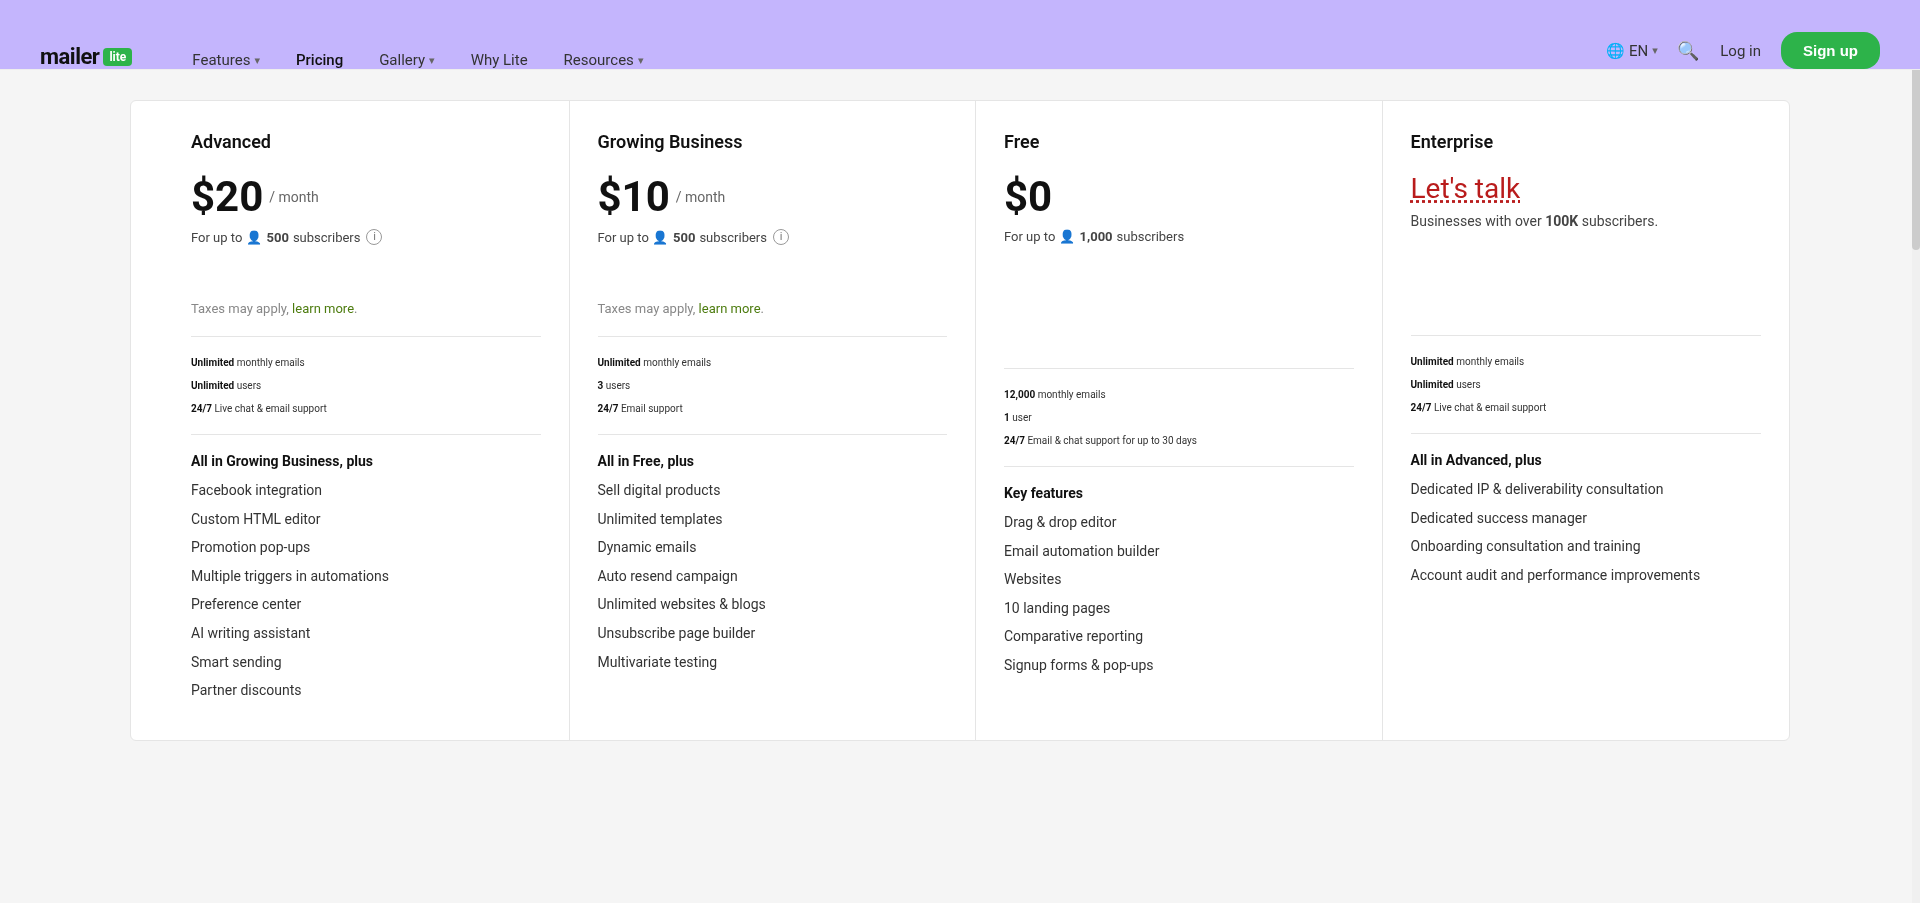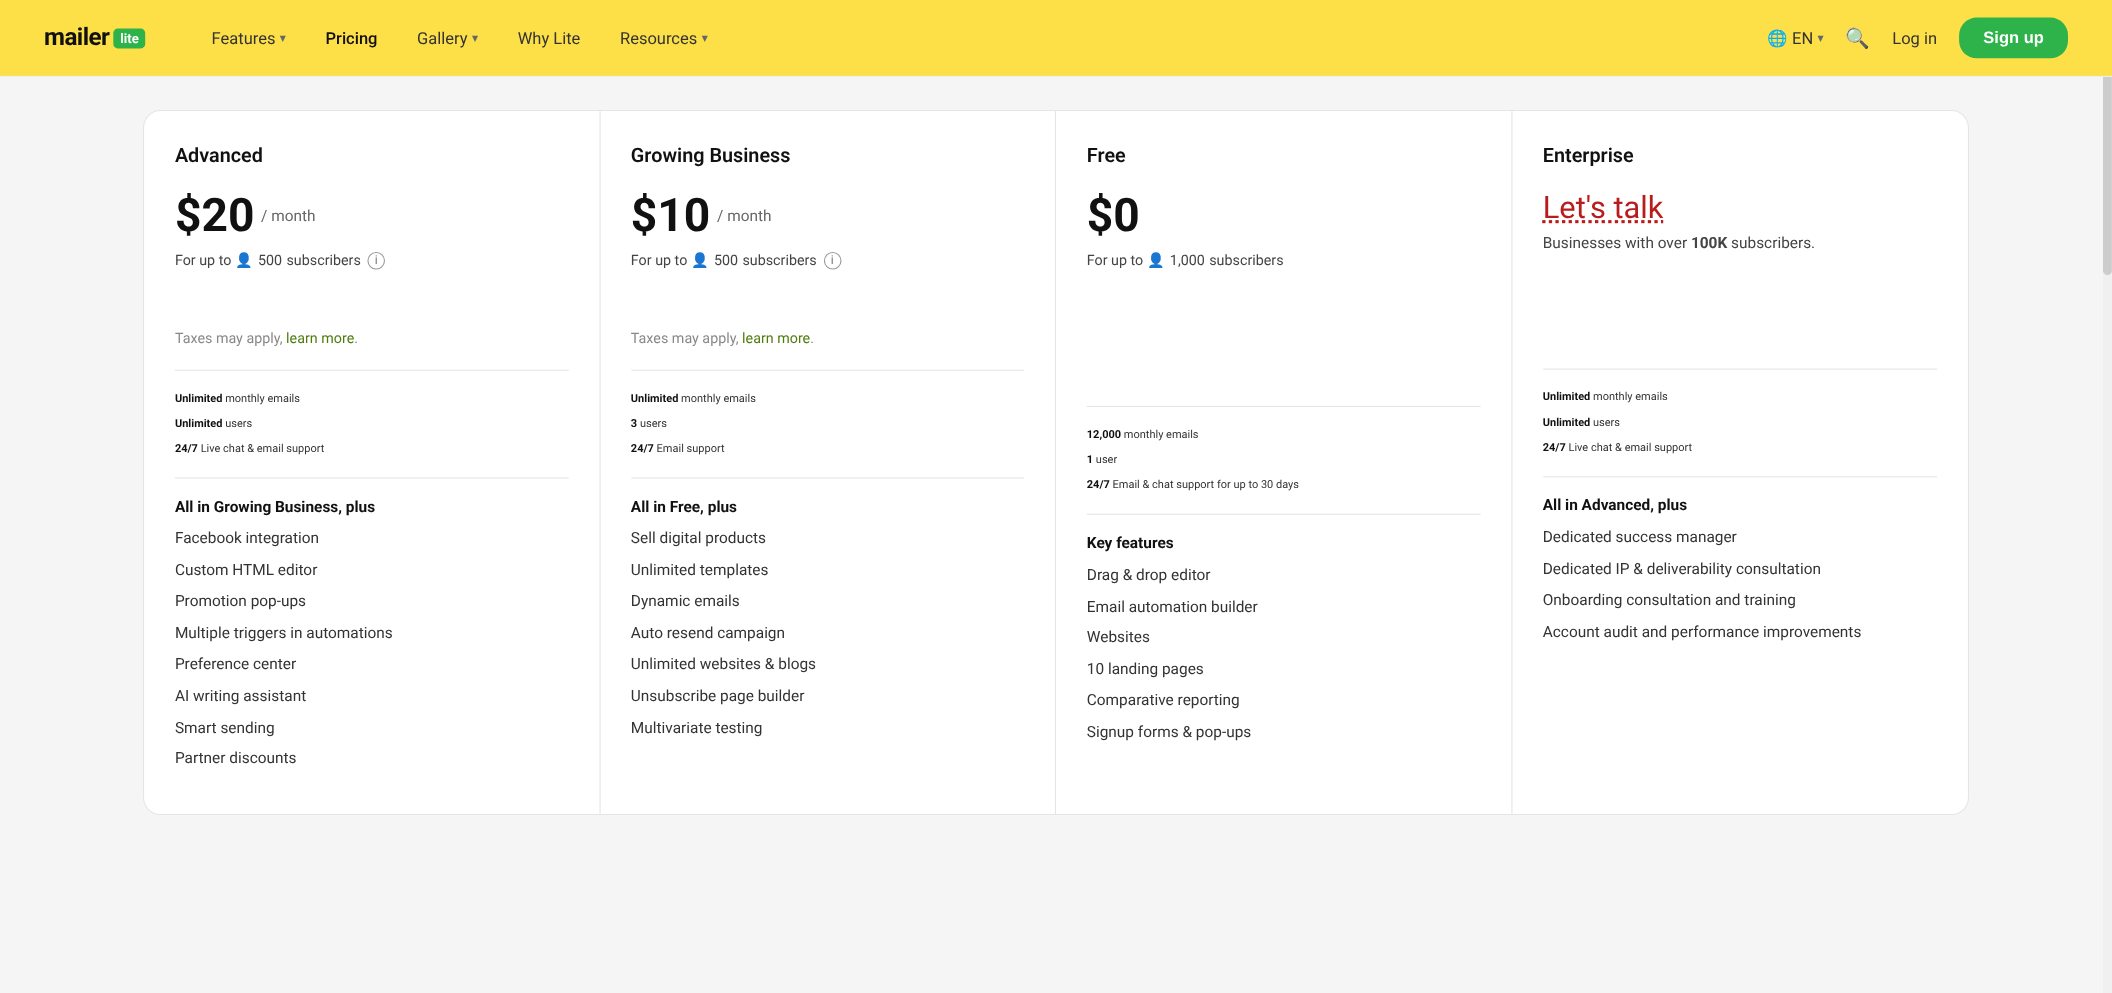--- a/index.html
+++ b/index.html
@@ -1,48 +1,48 @@
 <!DOCTYPE html>
 <html><head>
   <meta charset="utf-8">
   <style>
     * { box-sizing: border-box; margin: 0; padding: 0; }
     body { font-family: -apple-system, BlinkMacSystemFont, 'Segoe UI', Roboto, sans-serif; background: #f5f5f5; color: #222; font-size: 15px; }
 
     
-    .nav { display: flex; align-items: center; background: #fde047; padding: 0 40px; height: 70px; border-bottom: 1px solid #eee; position: sticky; top: 0; z-index: 100; }
+    .nav { display: flex; align-items: flex-end; background: #c4b5fd; padding: 0 40px; height: 70px; border-bottom: 1px solid #eee; position: sticky; top: 0; z-index: 100; }
     .logo { display: flex; align-items: center; gap: 4px; margin-right: 60px; text-decoration: none; }
     .logo-text { font-size: 22px; font-weight: 700; color: #111; letter-spacing: -0.5px; }
     .logo-badge { background: #2db34a; color: #fff; font-size: 12px; font-weight: 700; padding: 2px 6px; border-radius: 4px; }
     .nav-links { display: flex; align-items: center; gap: 36px; flex: 1; }
     .nav-link { color: #333; text-decoration: none; font-size: 15px; display: flex; align-items: center; gap: 4px; cursor: pointer; }
     .nav-link-active { color: #111; font-weight: 500; }
     .chevron { font-size: 11px; color: #666; }
     .nav-right { display: flex; align-items: center; gap: 20px; margin-left: auto; }
     .lang-btn { display: flex; align-items: center; gap: 4px; color: #333; cursor: pointer; font-size: 15px; }
     .search-icon { cursor: pointer; color: #333; font-size: 18px; }
     .login-link { color: #333; text-decoration: none; font-size: 15px; cursor: pointer; }
     .signup-btn { background: #2db34a; color: #fff; border: none; padding: 10px 22px; border-radius: 16px; font-size: 15px; font-weight: 600; cursor: pointer; }
 
     
     .content { padding: 30px 130px; }
-    .plans-grid { display: grid; grid-template-columns: repeat(4, 1fr); gap: 0; background: #fff; border: 1px solid #e5e5e5; border-radius: 16px; overflow: hidden; }
+    .plans-grid { display: grid; grid-template-columns: repeat(4, 1fr); gap: 0; background: #fff; border: 1px solid #e5e5e5; border-radius: 6px; overflow: hidden; padding-left: 32px; }
     .plan-col { padding: 30px 28px; border-right: 1px solid #e5e5e5; position: relative; }
     .plan-col:last-child { border-right: none; }
 
     .plan-name { font-size: 18px; font-weight: 600; color: #111; margin-bottom: 20px; }
 
     .price-row { display: flex; align-items: center; gap: 6px; margin-bottom: 8px; }
     .price-amount { font-size: 42px; font-weight: 700; color: #111; }
     .price-period { font-size: 14px; color: #666; }
 
     .price-lets-talk { font-size: 28px; font-weight: 400; color: #b91c1c; text-decoration: underline; text-decoration-style: dotted; margin-bottom: 8px; }
 
     .subscribers-row { font-size: 13px; color: #444; margin-bottom: 6px; display: flex; align-items: center; gap: 4px; }
-    .subscribers-row strong { font-weight: 400; }
+    .subscribers-row strong { font-weight: 700; }
     .info-icon { display: inline-block; width: 16px; height: 16px; border: 1px solid #999; border-radius: 50%; text-align: center; line-height: 14px; font-size: 11px; color: #777; cursor: pointer; margin-left: 2px; }
 
     .enterprise-desc { font-size: 14px; color: #444; margin-bottom: 20px; }
     .enterprise-desc strong { font-weight: 700; }
 
     .taxes-note { font-size: 13px; color: #888; margin-bottom: 20px; }
     .taxes-note a { color: #4d7c0f; text-decoration: none; }
 
     .divider { border: none; border-top: 1px solid #e5e5e5; margin: 18px 0; }
 
@@ -213,22 +213,22 @@
         <span>subscribers.</span>
       </div>
       <div style="height:68px;"></div>
       <hr class="divider">
       <div class="feature-row"><strong>Unlimited</strong><span> monthly emails</span></div>
       <div class="feature-row"><strong>Unlimited</strong><span> users</span></div>
       <div class="feature-row"><strong>24/7</strong><span> Live chat &amp; email support</span></div>
       <hr class="divider">
       <div class="all-in">All in Advanced, plus</div>
       <ul class="feature-list">
+        <li>Dedicated IP &amp; deliverability consultation</li>
         <li>Dedicated success manager</li>
-        <li>Dedicated IP &amp; deliverability consultation</li>
         <li>Onboarding consultation and training</li>
         <li>Account audit and performance improvements</li>
       </ul>
     </div>
 
   </div>
 </main>
 
 <div style="position:fixed;right:0;top:0;width:8px;height:100vh;background:#f0f0f0;">
   <div style="width:8px;height:200px;background:#ccc;border-radius:4px;margin-top:50px;"></div>

